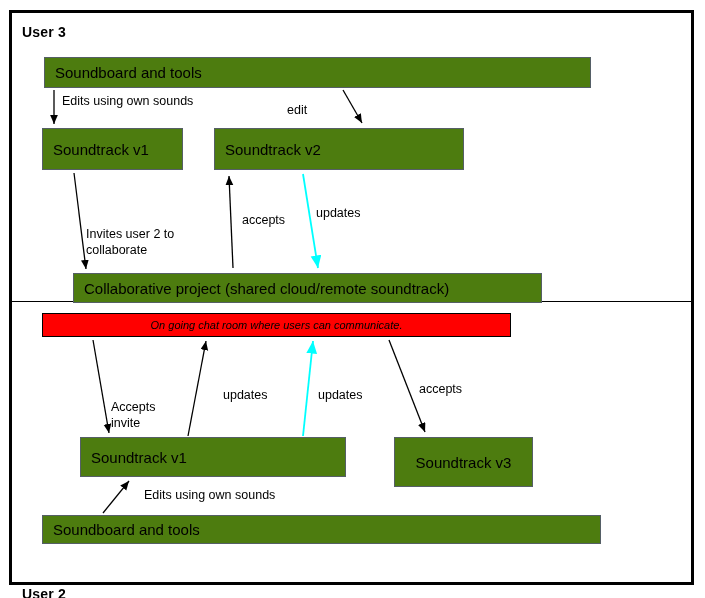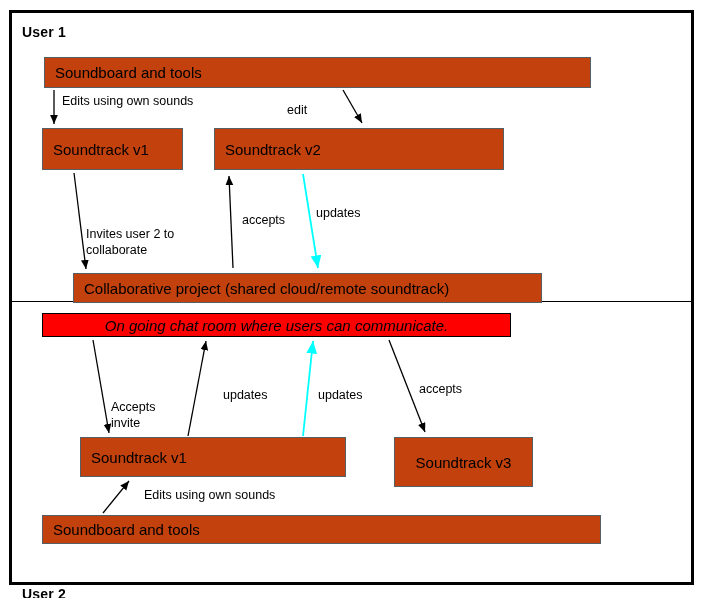--- a/index.html
+++ b/index.html
@@ -34,21 +34,21 @@
     font-weight: bold;
     color: #000000;
     letter-spacing: 0.2px;
     white-space: nowrap;
   }
   #user1-label { left: 22px; top: 24px; }
   #user2-label { left: 22px; top: 586px; }
 
   .node {
     position: absolute;
-    background: #c2410c;
+    background: #4d7c0f;
     border: 1.5px solid #555f66;
     box-sizing: border-box;
     display: flex;
     align-items: center;
     color: #000000;
     font-size: 15px;
     white-space: nowrap;
   }
   .node > span {
     padding-left: 10px;
@@ -61,21 +61,21 @@
   }
   .chat-node {
     position: absolute;
     background: #ff0000;
     border: 1.5px solid #000000;
     box-sizing: border-box;
     display: flex;
     align-items: center;
     justify-content: center;
     color: #000000;
-    font-size: 15px;
+    font-size: 11px;
     font-style: italic;
     white-space: nowrap;
   }
 
   .divider {
     position: absolute;
     background: #000000;
     height: 1px;
   }
 
@@ -100,35 +100,35 @@
     pointer-events: none;
   }
 </style>
 </head>
 <body>
 
 <div id="canvas">
 
   <div class="frame"></div>
 
-  <div class="user-label" id="user1-label">User 1</div>
+  <div class="user-label" id="user1-label">User 3</div>
 
   <div class="user-label" id="user2-label">User 2</div>
 
   <div class="divider" style="left:9px; top:301px; width:685px;"></div>
 
   <div class="node" style="left:44px; top:57px; width:547px; height:31px;">
     <span>Soundboard and tools</span>
   </div>
 
   <div class="node" style="left:42px; top:128px; width:141px; height:42px;">
     <span>Soundtrack v1</span>
   </div>
 
-  <div class="node" style="left:214px; top:128px; width:290px; height:42px;">
+  <div class="node" style="left:214px; top:128px; width:250px; height:42px;">
     <span>Soundtrack v2</span>
   </div>
 
   <div class="node" style="left:42px; top:273px; width:469px; height:30px;margin-left:31px;">
     <span>Collaborative project (shared cloud/remote soundtrack)</span>
   </div>
 
   <div class="chat-node" style="left:42px; top:313px; width:469px; height:24px;">
     <span>On going chat room where users can communicate.</span>
   </div>

